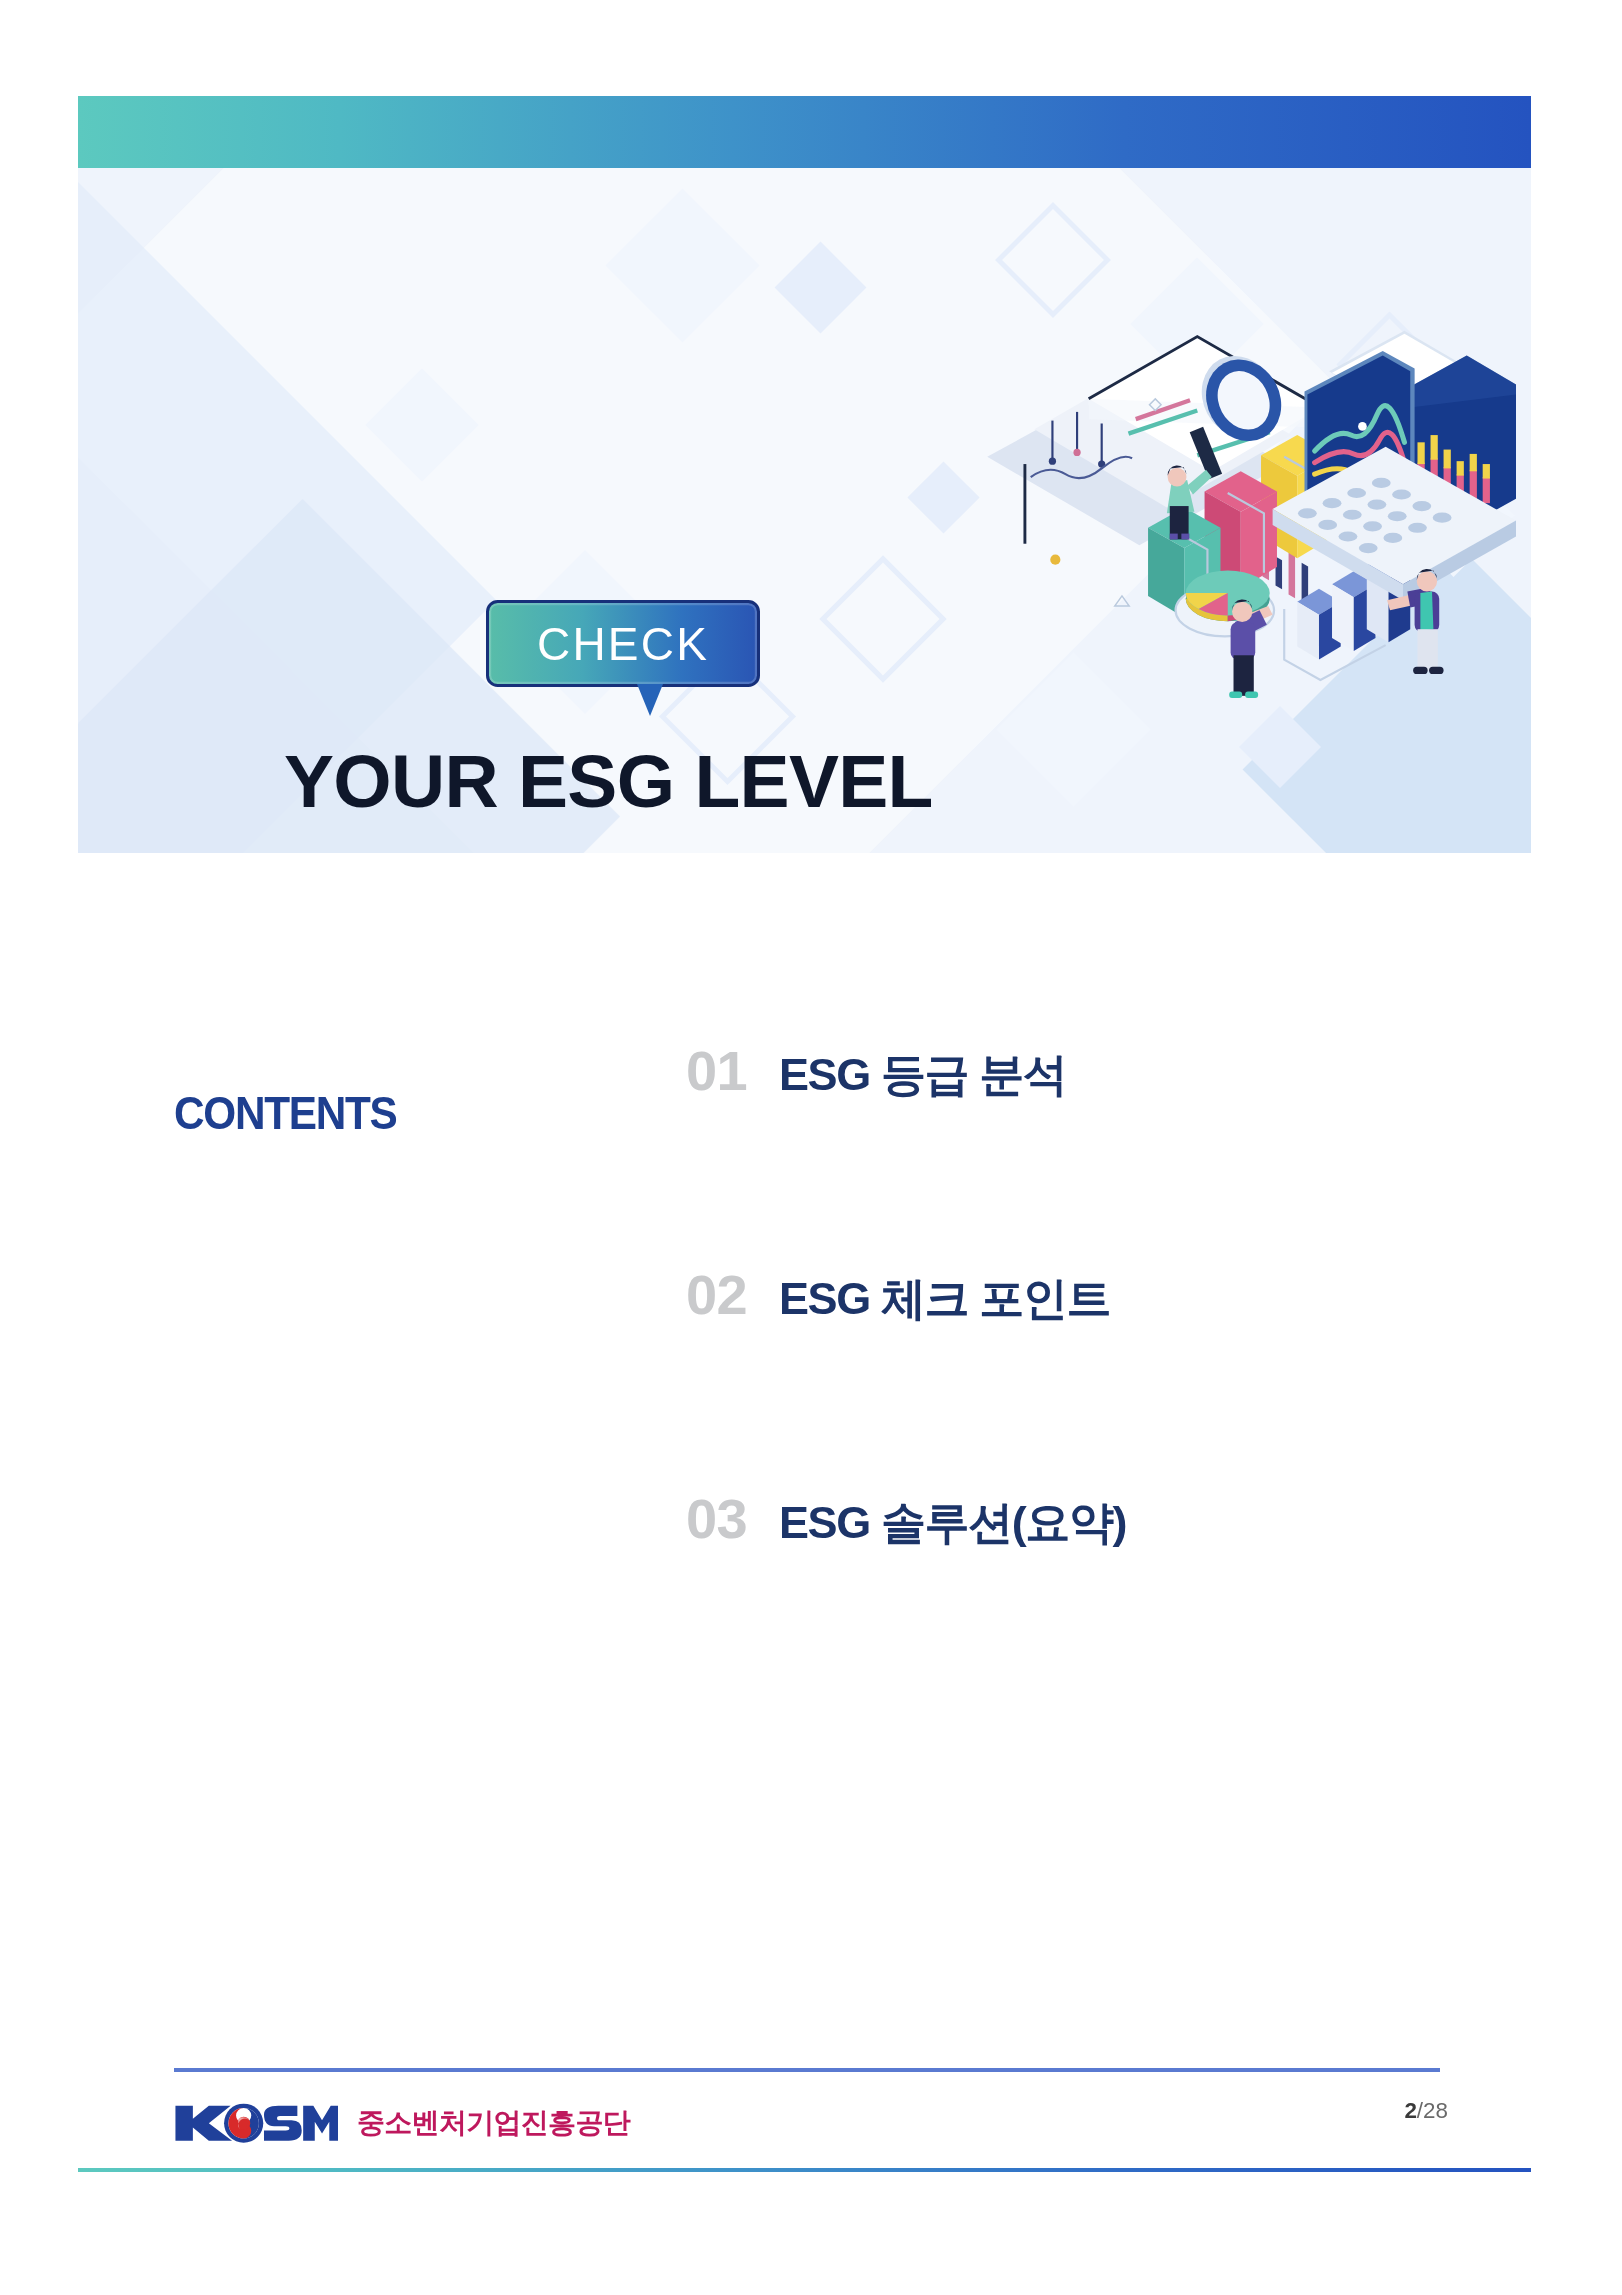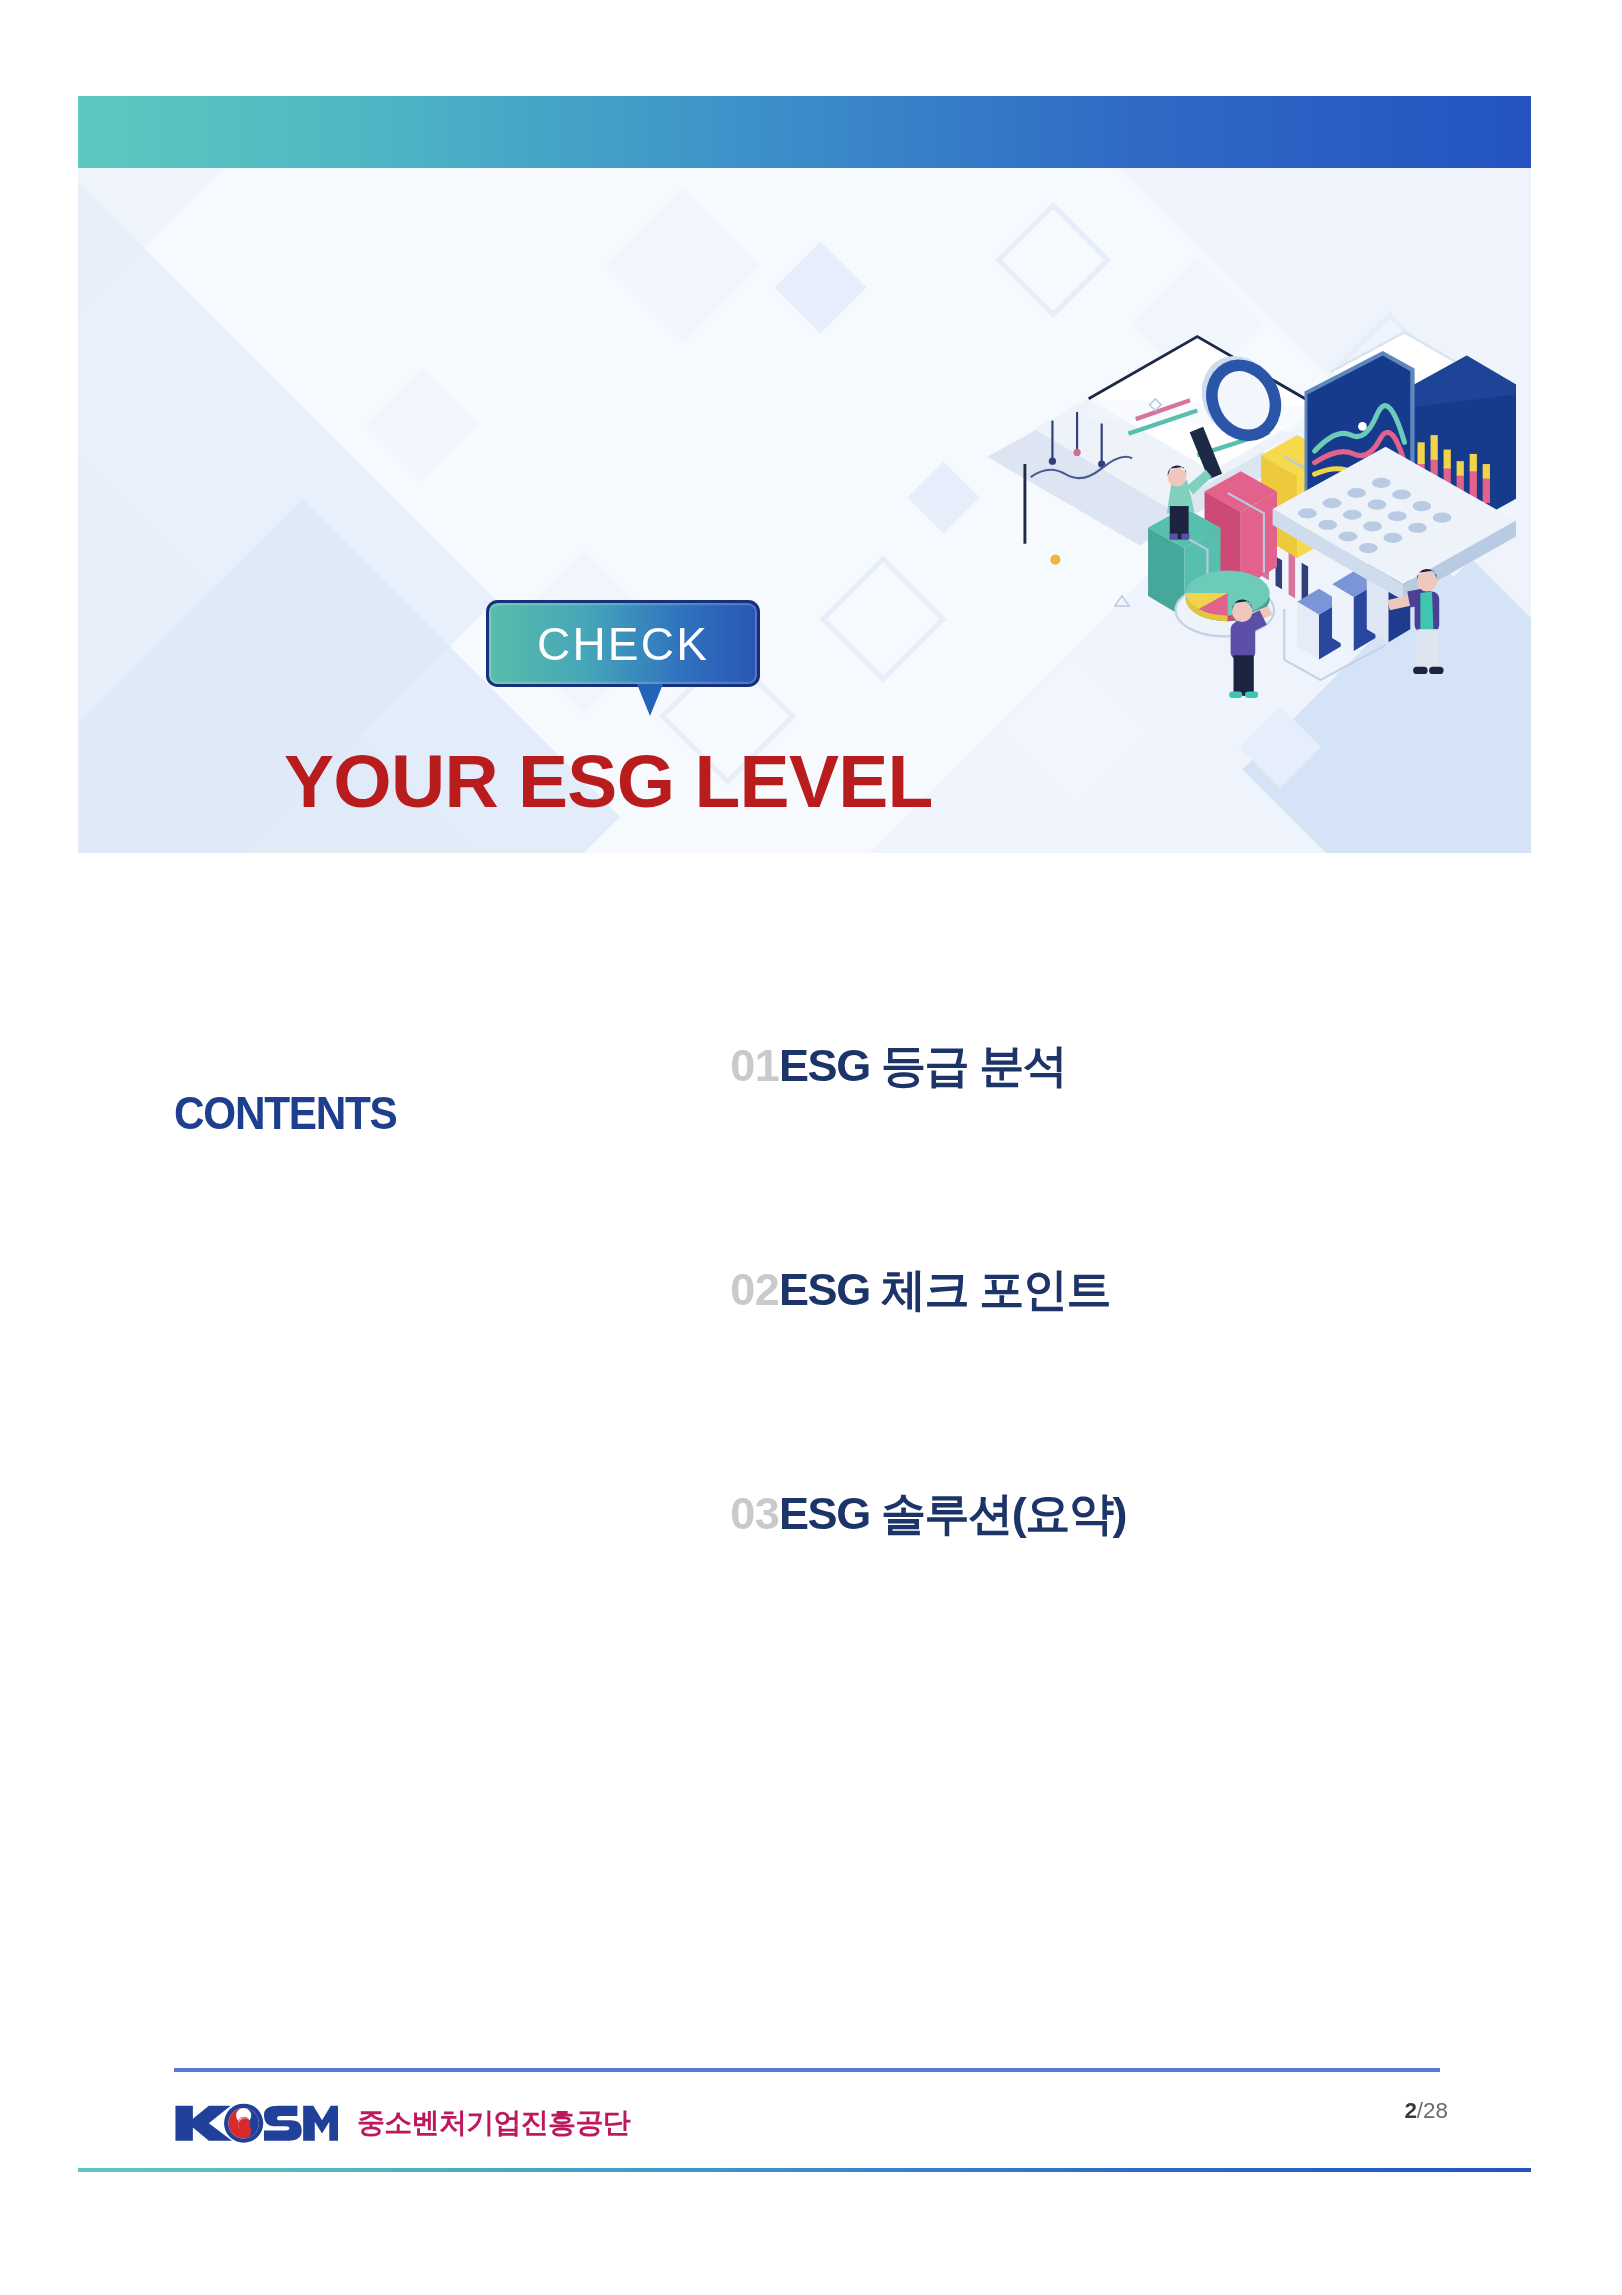--- a/index.html
+++ b/index.html
@@ -39,34 +39,34 @@
     display:flex;align-items:center;justify-content:center;box-sizing:border-box;}
   .bubble-label{color:#fff;font-size:46px;letter-spacing:2.2px;font-weight:400;line-height:1;}
   .bubble-tail{position:absolute;left:559px;top:516px;width:0;height:0;
     border-left:13px solid transparent;border-right:13px solid transparent;
     border-top:32px solid #2563b8;}
   .bubble-tail-edge{position:absolute;left:556px;top:516px;width:0;height:0;
     border-left:16px solid transparent;border-right:16px solid transparent;
     border-top:36px solid #17307a;z-index:-1;}
 
   .hero-title{position:absolute;left:206px;top:576px;
-    font-size:75px;font-weight:700;color:#b91c1c;letter-spacing:-0.7px;
+    font-size:75px;font-weight:700;color:#0f172a;letter-spacing:-0.7px;
     line-height:1;white-space:nowrap;}
 
   .illus{position:absolute;left:902px;top:151px;width:536px;height:406px;}
 
   
   .contents{position:absolute;left:0;top:1043px;width:1622px;height:905px;}
   .contents-head{position:absolute;left:174px;top:43px;
     font-size:46px;font-weight:700;color:#1e3f8f;letter-spacing:-1.4px;
     font-stretch:condensed;transform:scaleX(.92);transform-origin:left center;}
   .toc{position:absolute;left:686px;top:0;width:869px;}
   .toc-item{display:flex;align-items:baseline;height:224px;}
-  .toc-num{width:93px;flex:0 0 93px;font-size:45px;font-weight:700;
-    color:#c9cacc;letter-spacing:-0.7px;line-height:1;text-align:right;}
+  .toc-num{width:93px;flex:0 0 93px;font-size:56px;font-weight:700;
+    color:#c9cacc;letter-spacing:-0.7px;line-height:1;}
   .toc-label{font-size:45px;font-weight:700;color:#1c3468;
     letter-spacing:-1.4px;line-height:1;white-space:nowrap;}
 
   
   .footer-rule{position:absolute;left:174px;top:2068px;width:1266px;height:3.6px;
     background:#5a7ad1;}
   .footer{position:absolute;left:174px;top:2090px;width:1274px;height:65px;
     display:flex;align-items:center;}
   .logo{display:flex;align-items:center;}
   .logo-mark{display:block;}

